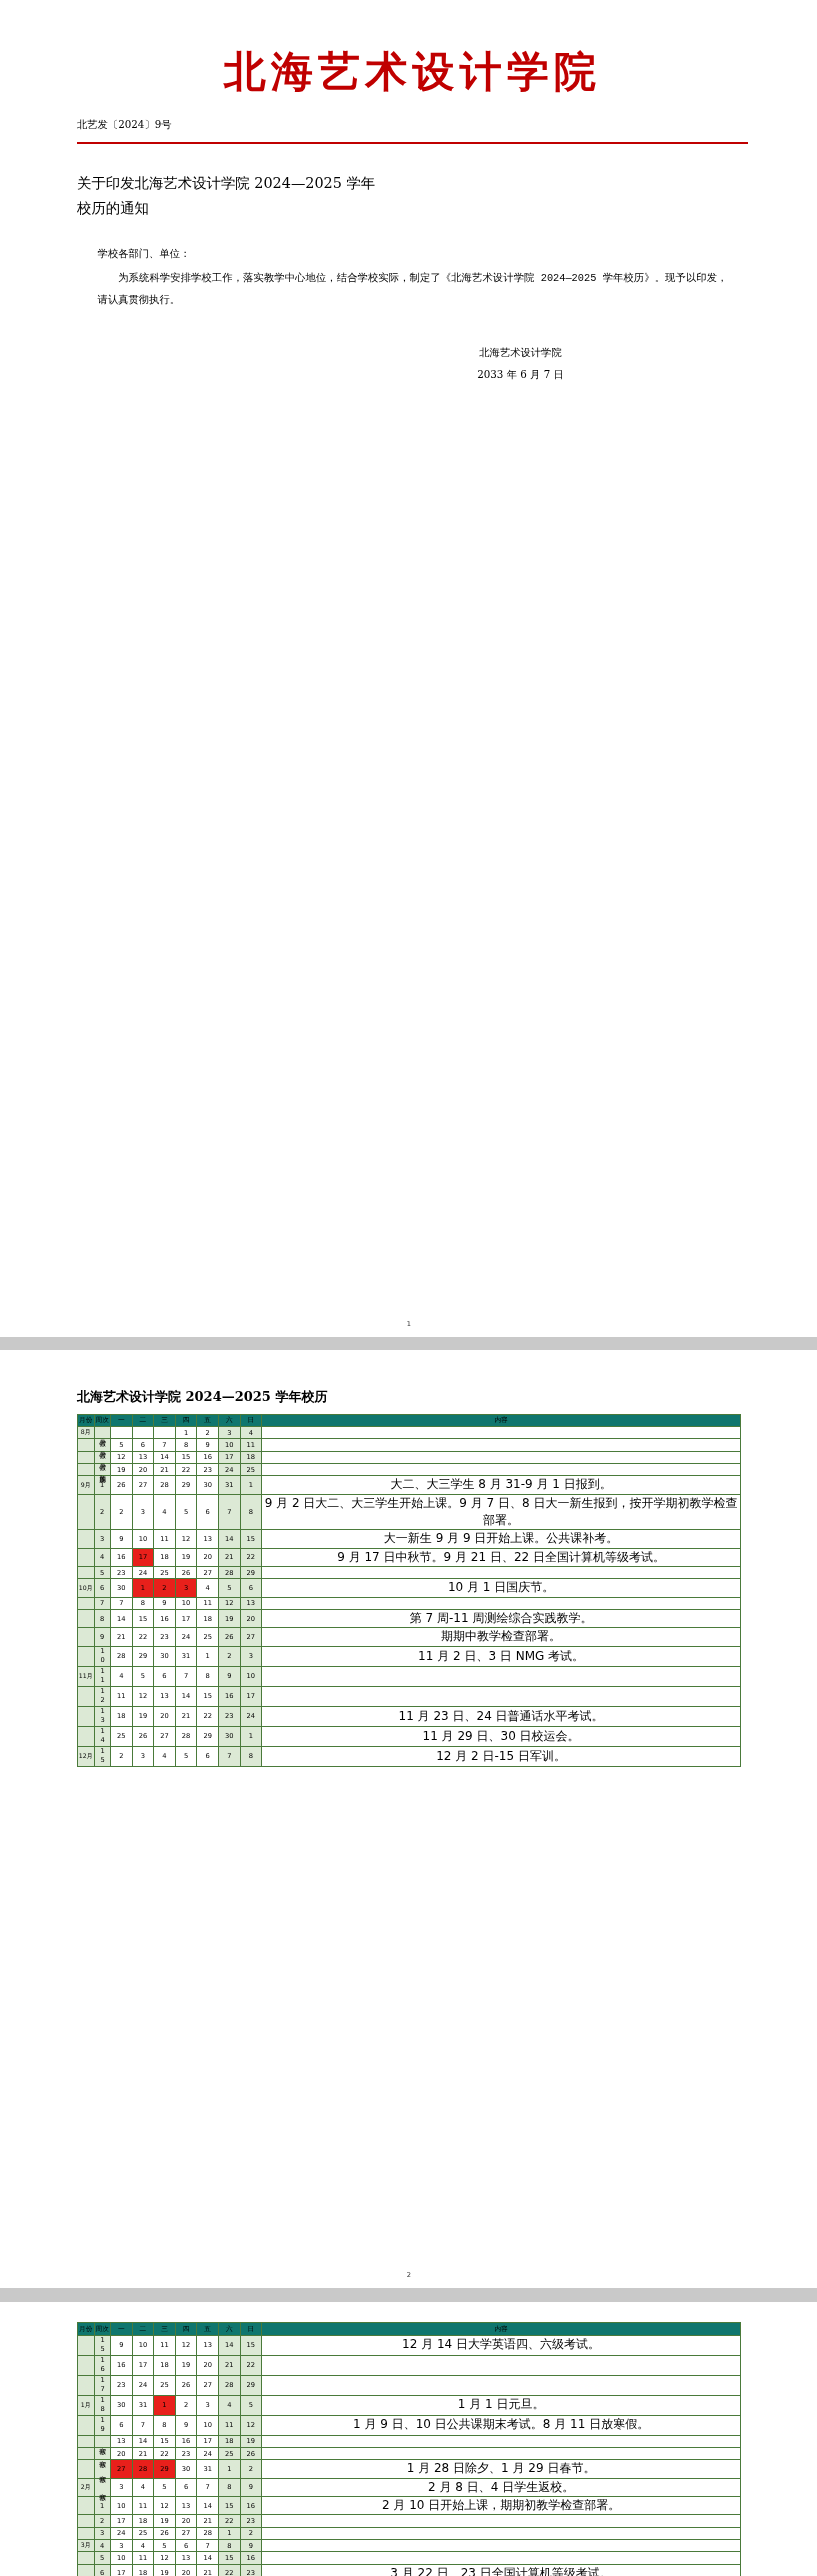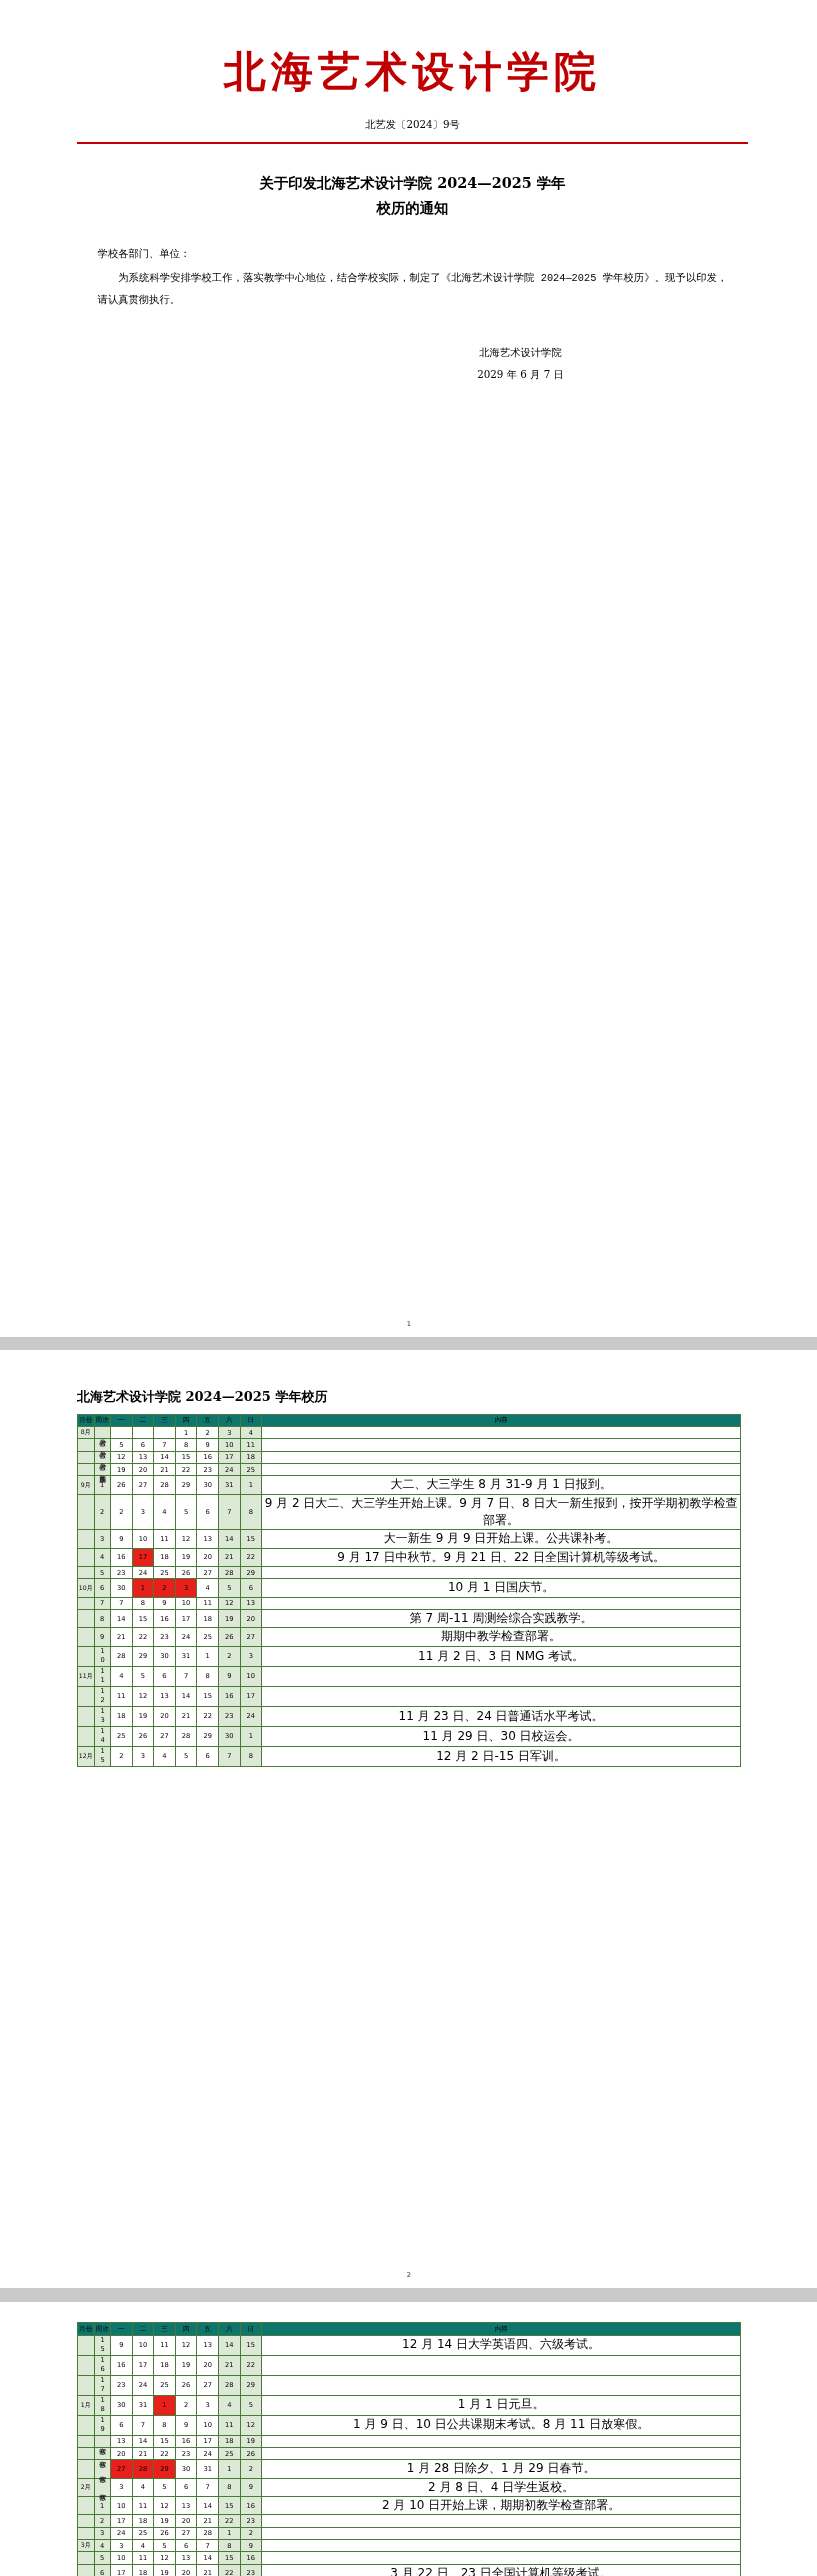--- a/index.html
+++ b/index.html
@@ -6,25 +6,25 @@
   body{font-family:"DejaVu Sans","Liberation Sans",sans-serif;}
   .pages{width:818px;margin:0 auto;}
   .page{background:#fff;margin:0 auto 13.4px auto;width:818px;box-sizing:border-box;position:relative;}
   .p1{height:1337px;padding:31px 70px 0 77px;}
   .p2{height:938px;padding:20.6px 77px 0 77px;}
   .p3{height:773px;padding:20.6px 77px 0 77px;}
 
   
   .letterhead{text-align:center;color:#c00000;font-family:"DejaVu Serif","Liberation Serif",serif;
     font-weight:bold;font-size:42px;letter-spacing:5.2px;padding-top:13.4px;}
-  .doc-no{text-align:center;margin-top:17.5px;font-size:10.3px;color:#000;font-family:"DejaVu Serif",serif;}
+  .doc-no{text-align:left;margin-top:17.5px;font-size:10.3px;color:#000;font-family:"DejaVu Serif",serif;}
   .redline{height:2.1px;background:#c00000;margin:10.3px 0 0 0;}
 
   .title{
-    text-align:center;font-family:"DejaVu Serif","Liberation Serif",serif;font-weight:bold;
+    font-family:"DejaVu Serif","Liberation Serif",serif;font-weight:normal;
     font-size:14.4px;line-height:1.7;margin-top:27px;color:#000;
   }
   .body-text{font-family:"DejaVu Serif","Liberation Serif",serif;font-size:10.3px;line-height:2.1;color:#000;margin-top:24px;padding:0 20.6px;}
   .body-text p{margin:0 0 2.1px 0;text-align:justify;font-family:Liberation Mono, monospace;}
   .indent{text-indent:2em;}
   .sign{font-family:"DejaVu Serif","Liberation Serif",serif;font-size:10.3px;line-height:2.1;color:#000;margin-top:31px;text-align:center;}
   .sign div{text-align:center;}
   .sign-wrap{margin-left:216px;}
   .pagenum{position:absolute;bottom:9.3px;left:0;right:0;text-align:center;font-size:6.7px;color:#333;}
 
@@ -60,21 +60,21 @@
     </div>
 
     <div class="body-text">
       <p>学校各部门、单位：</p>
       <p class="indent">为系统科学安排学校工作，落实教学中心地位，结合学校实际，制定了《北海艺术设计学院 2024—2025 学年校历》。现予以印发，请认真贯彻执行。</p>
     </div>
 
     <div class="sign">
       <div class="sign-wrap">
         <div>北海艺术设计学院</div>
-        <div>2029 年 6 月 7 日</div>
+        <div>2033 年 6 月 7 日</div>
       </div>
     </div>
 
     <div class="pagenum">1</div>
   </div>
 
   <div class="page p2">
     <div class="cal-title">北海艺术设计学院 2024—2025 学年校历</div>
     <table class="cal">
       <thead>

